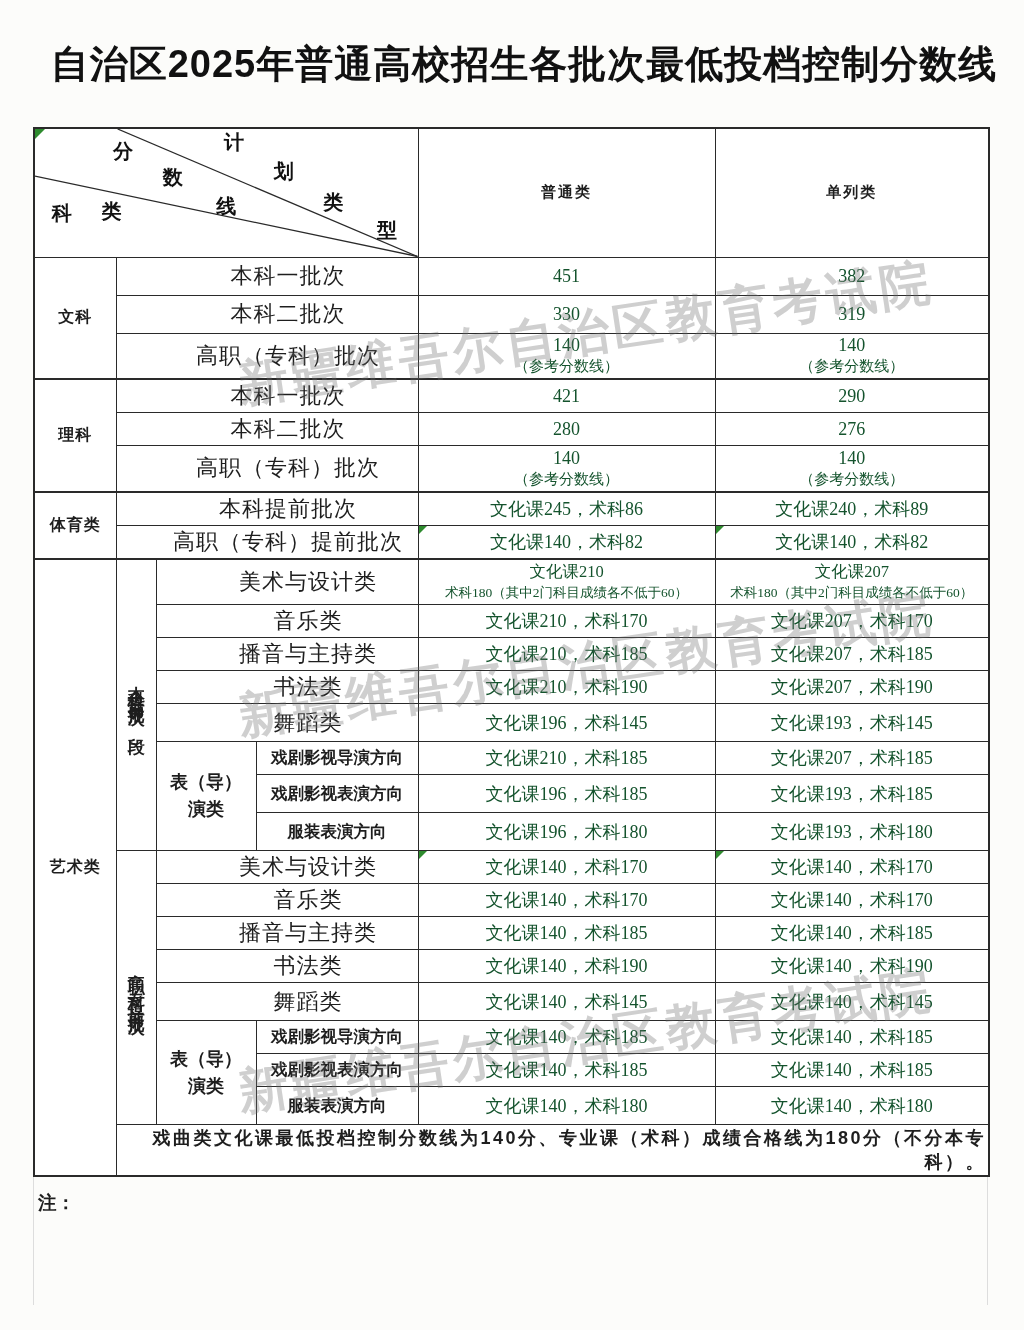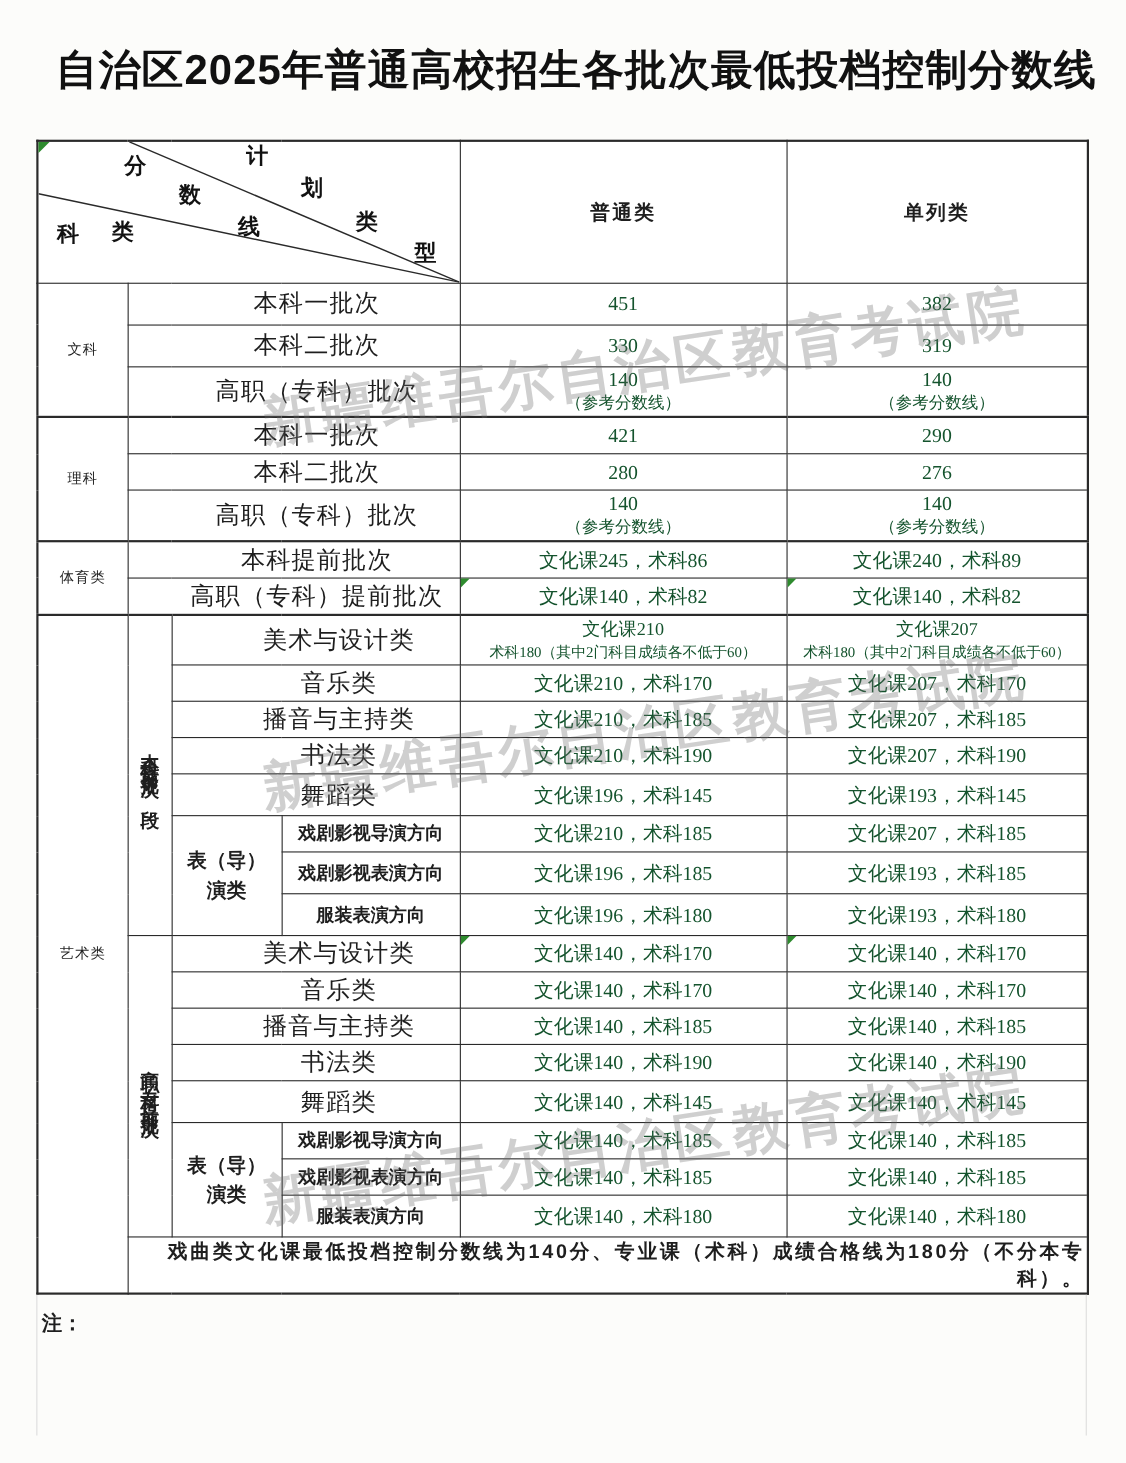--- a/index.html
+++ b/index.html
@@ -21,22 +21,22 @@
     width:955px; margin:45px 0 0 33px;
     border:2.5px solid #2a2a2a;
     background:#fff;
   }
   col.c1{width:82px;} col.c2{width:40px;} col.c3{width:100px;}
   col.c4{width:162px;} col.c5{width:297px;} col.c6{width:274px;}
   td { border:1.5px solid #2a2a2a; text-align:center; vertical-align:middle; padding:1px 2px; position:relative; }
   tr.hdr { height:129px; }
   tr.hs{height:33px;} tr.hm{height:38px;} tr.hl{height:46px;} tr.hf{height:40px;}
   tr.secb > td { border-top:2.5px solid #2a2a2a; }
-  .colh { font-size:18px; font-weight:bold; letter-spacing:2px;font-family:Liberation Serif, serif; }
-  .katype { font-size:13px; font-weight:normal; letter-spacing:1px; }
+  .colh { font-size:15px; font-weight:bold; letter-spacing:2px;font-family:Liberation Serif, serif; }
+  .katype { font-size:16px; font-weight:bold; letter-spacing:1px; }
   .lbl { font-size:22px; font-weight:normal; letter-spacing:1px;padding-left:44px; }
   .dir { font-size:16.5px; font-weight:bold; }
   .biao { font-size:18px; font-weight:bold; white-space:pre-line; line-height:1.5; }
   .val { font-size:18px; font-family:Liberation Serif, serif; color:#14532d; }
   .val .sub { font-size:15px; margin-top:1px; }
   .val.small .l1 { font-size:16.5px; }
   .val.small .sub { font-size:13.5px; letter-spacing:0; }
   .vcell { padding:4px 0; }
   .vert {
     display:inline-block;

